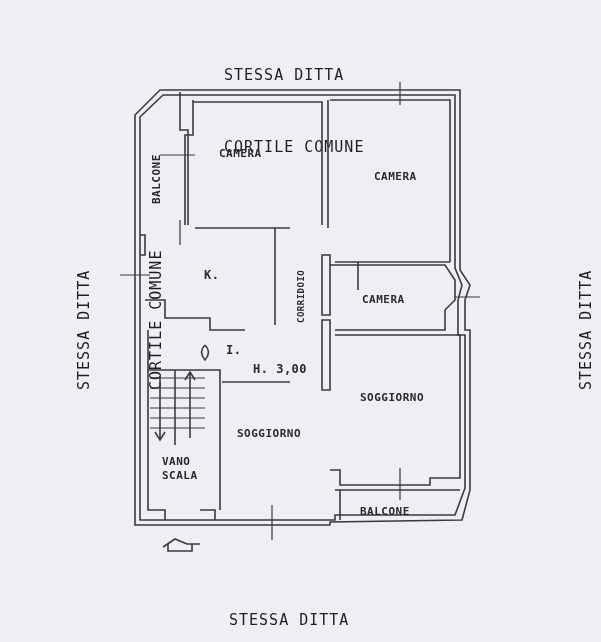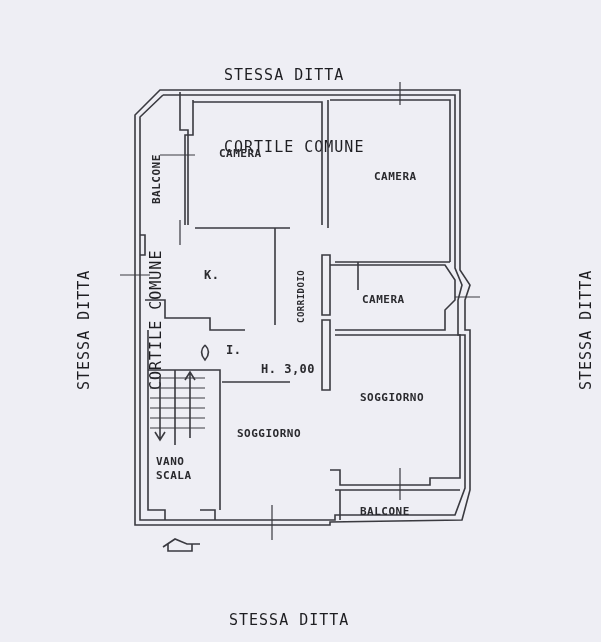--- a/index.html
+++ b/index.html
@@ -87,18 +87,18 @@
   <path d="M163 547 L175 539 L187 544 L200 544 M168 544 L168 551 L192 551 L192 544" fill="none" stroke="#3a3a40" stroke-width="1.6"></path>
 </svg>
 
 <div class="room" style="left:219px; top:147px;">CAMERA</div>
 <div class="room" style="left:374px; top:170px;">CAMERA</div>
 <div class="room vert" style="left:150px; top:204px;">BALCONE</div>
 <div class="room" style="left:204px; top:268px; font-size:12px;">K.</div>
 <div class="room vert" style="left:294px; top:323px; font-size:9px;">CORRIDOIO</div>
 <div class="room" style="left:362px; top:293px;">CAMERA</div>
 <div class="room" style="left:226px; top:343px; font-size:12px;">I.</div>
-<div class="room" style="left:253px; top:362px; font-size:12px;margin-left:8px;">H. 3,00</div>
+<div class="room" style="left:253px; top:362px; font-size:12px;">H. 3,00</div>
 <div class="room" style="left:360px; top:391px;">SOGGIORNO</div>
 <div class="room" style="left:237px; top:427px;">SOGGIORNO</div>
-<div class="room" style="left:156px; top:455px; white-space:pre;">VANO
+<div class="room" style="left:162px; top:455px; white-space:pre;">VANO
 SCALA</div>
 <div class="room" style="left:360px; top:505px;">BALCONE</div>
 
 </body></html>

